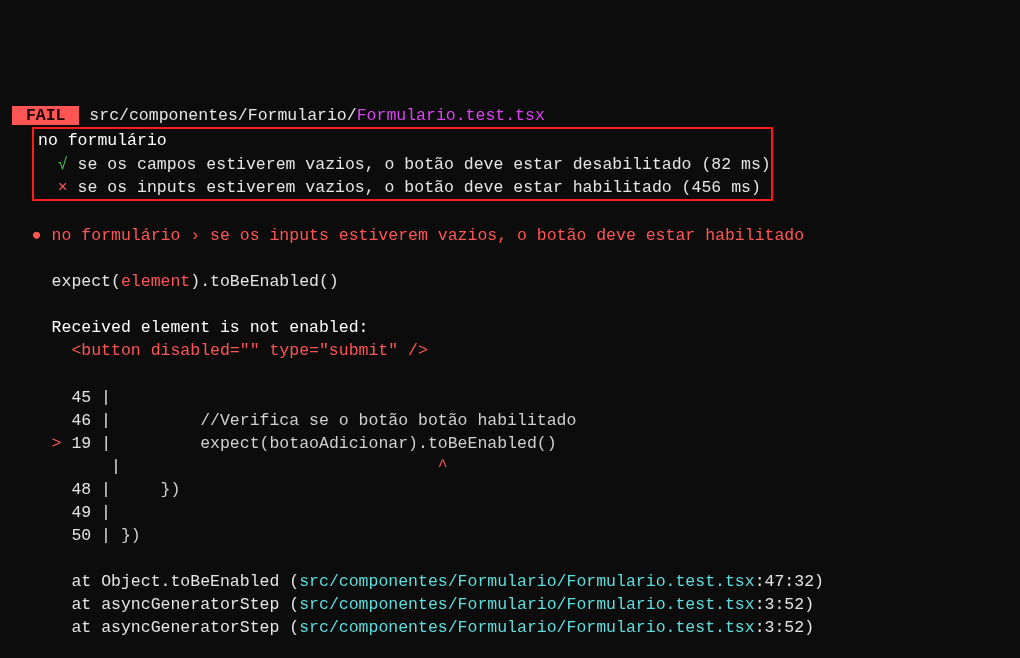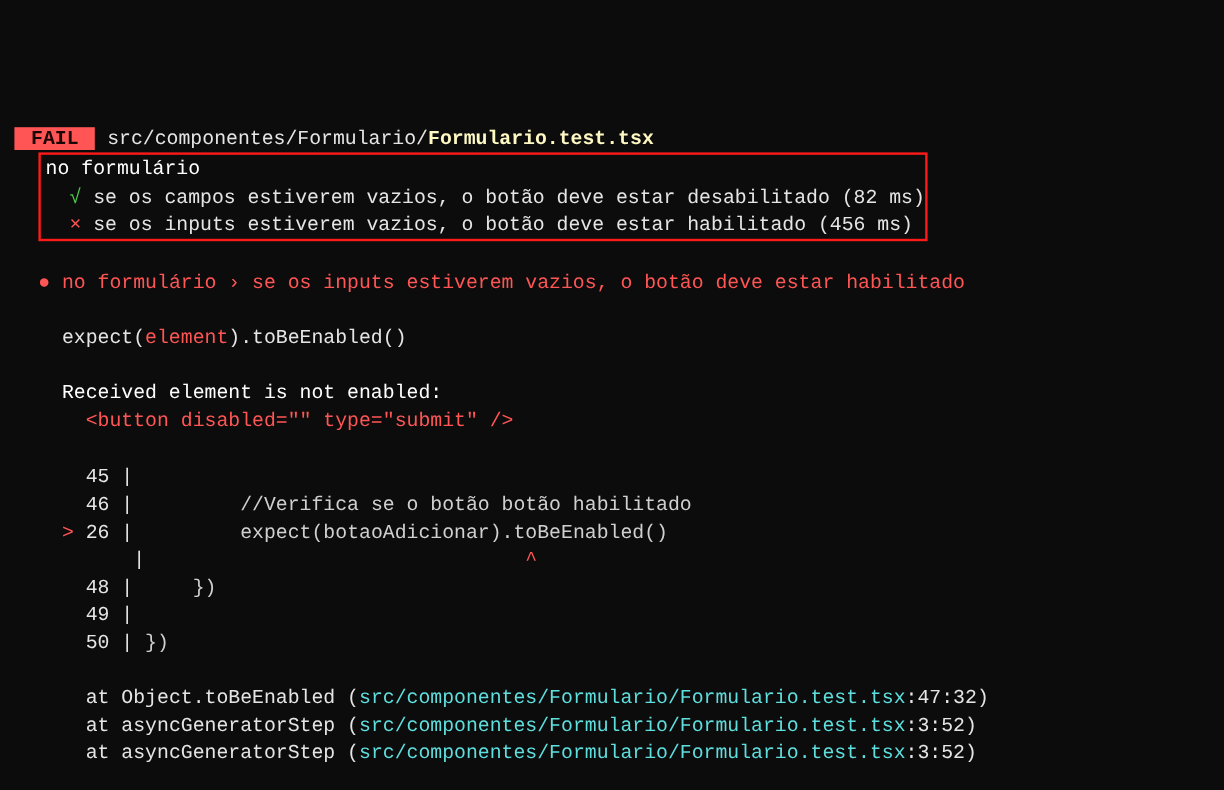--- a/index.html
+++ b/index.html
@@ -16,21 +16,21 @@
     overflow: hidden;
   }
   .fail-badge {
     background: #ff5555;
     color: #1a0505;
     padding: 0 4px;
     font-weight: bold;
     font-family: Liberation Mono, monospace;
   }
   .white { color: #ffffff; }
-  .bold-white { color: #fef9c3; font-weight: bold; }
+  .bold-white { color: #d946ef; font-weight: normal; }
   .dim { color: #e5e5e5; }
   .green { color: #4ec94e; }
   .red { color: #ff5555; }
   .teal { color: #5fdede; text-align: center; }
   .red-box {
     border: 2.5px solid #ff1a1a;
     display: inline-block;
     vertical-align: top;
   }
   .box1 {
@@ -51,21 +51,21 @@
 
   <span class="red">●</span><span class="red"> no formulário › se os inputs estiverem vazios, o botão deve estar habilitado</span>
 
     <span class="dim">expect(</span><span class="red">element</span><span class="dim">).toBeEnabled()</span>
 
     <span class="white">Received element is not enabled:</span>
     <span class="red">  &lt;button disabled="" type="submit" /&gt;</span>
 
     <span class="dim">  45</span><span class="dim"> |</span>
     <span class="dim">  46</span><span class="dim"> |</span><span class="code-indent">         //Verifica se o botão botão habilitado</span>
-    <span class="red">&gt;</span><span class="dim"> 26</span><span class="dim"> |</span><span class="code-indent">         expect(botaoAdicionar).toBeEnabled()</span>
+    <span class="red">&gt;</span><span class="dim"> 19</span><span class="dim"> |</span><span class="code-indent">         expect(botaoAdicionar).toBeEnabled()</span>
     <span class="dim">    </span> <span class="dim"> |</span><span class="red">                                ^</span>
     <span class="dim">  48</span><span class="dim"> |</span><span class="code-indent">     })</span>
     <span class="dim">  49</span><span class="dim"> |</span>
     <span class="dim">  50</span><span class="dim"> |</span><span class="code-indent"> })</span>
 
       <span class="dim">at Object.toBeEnabled (</span><span class="teal">src/componentes/Formulario/Formulario.test.tsx</span><span class="dim">:47:32)</span>
       <span class="dim">at asyncGeneratorStep (</span><span class="teal">src/componentes/Formulario/Formulario.test.tsx</span><span class="dim">:3:52)</span>
       <span class="dim">at asyncGeneratorStep (</span><span class="teal">src/componentes/Formulario/Formulario.test.tsx</span><span class="dim">:3:52)</span>
 
 

